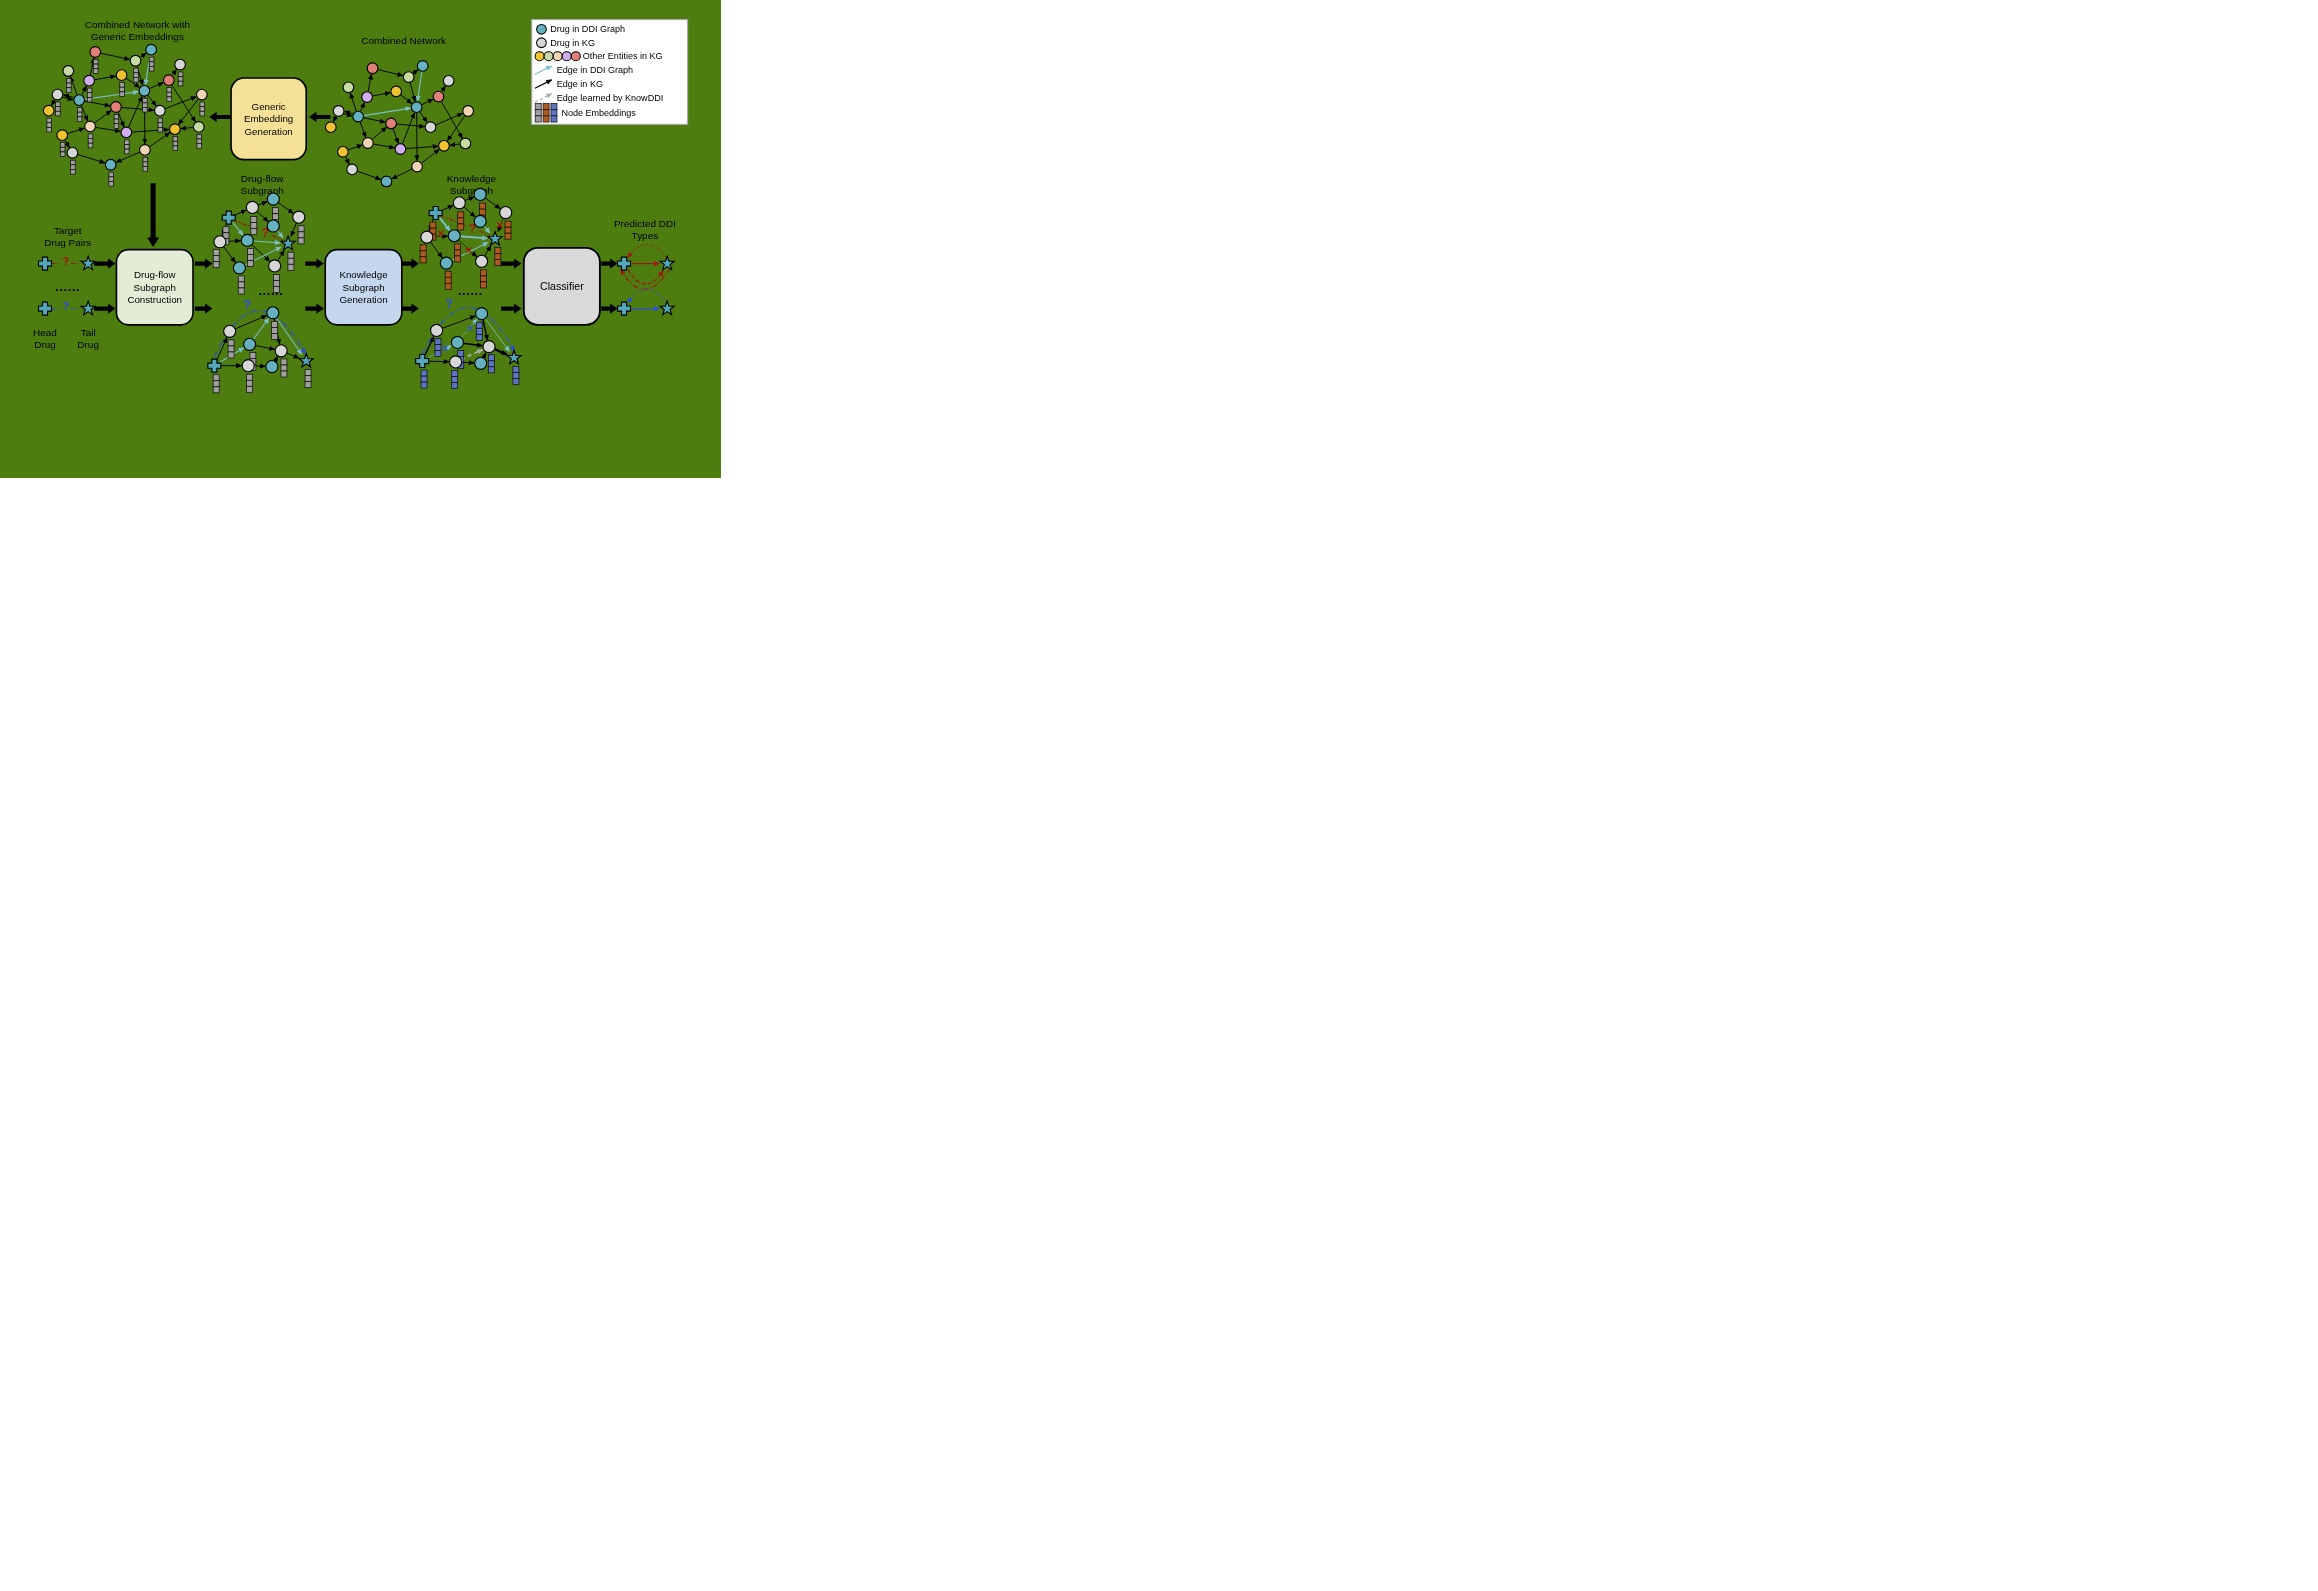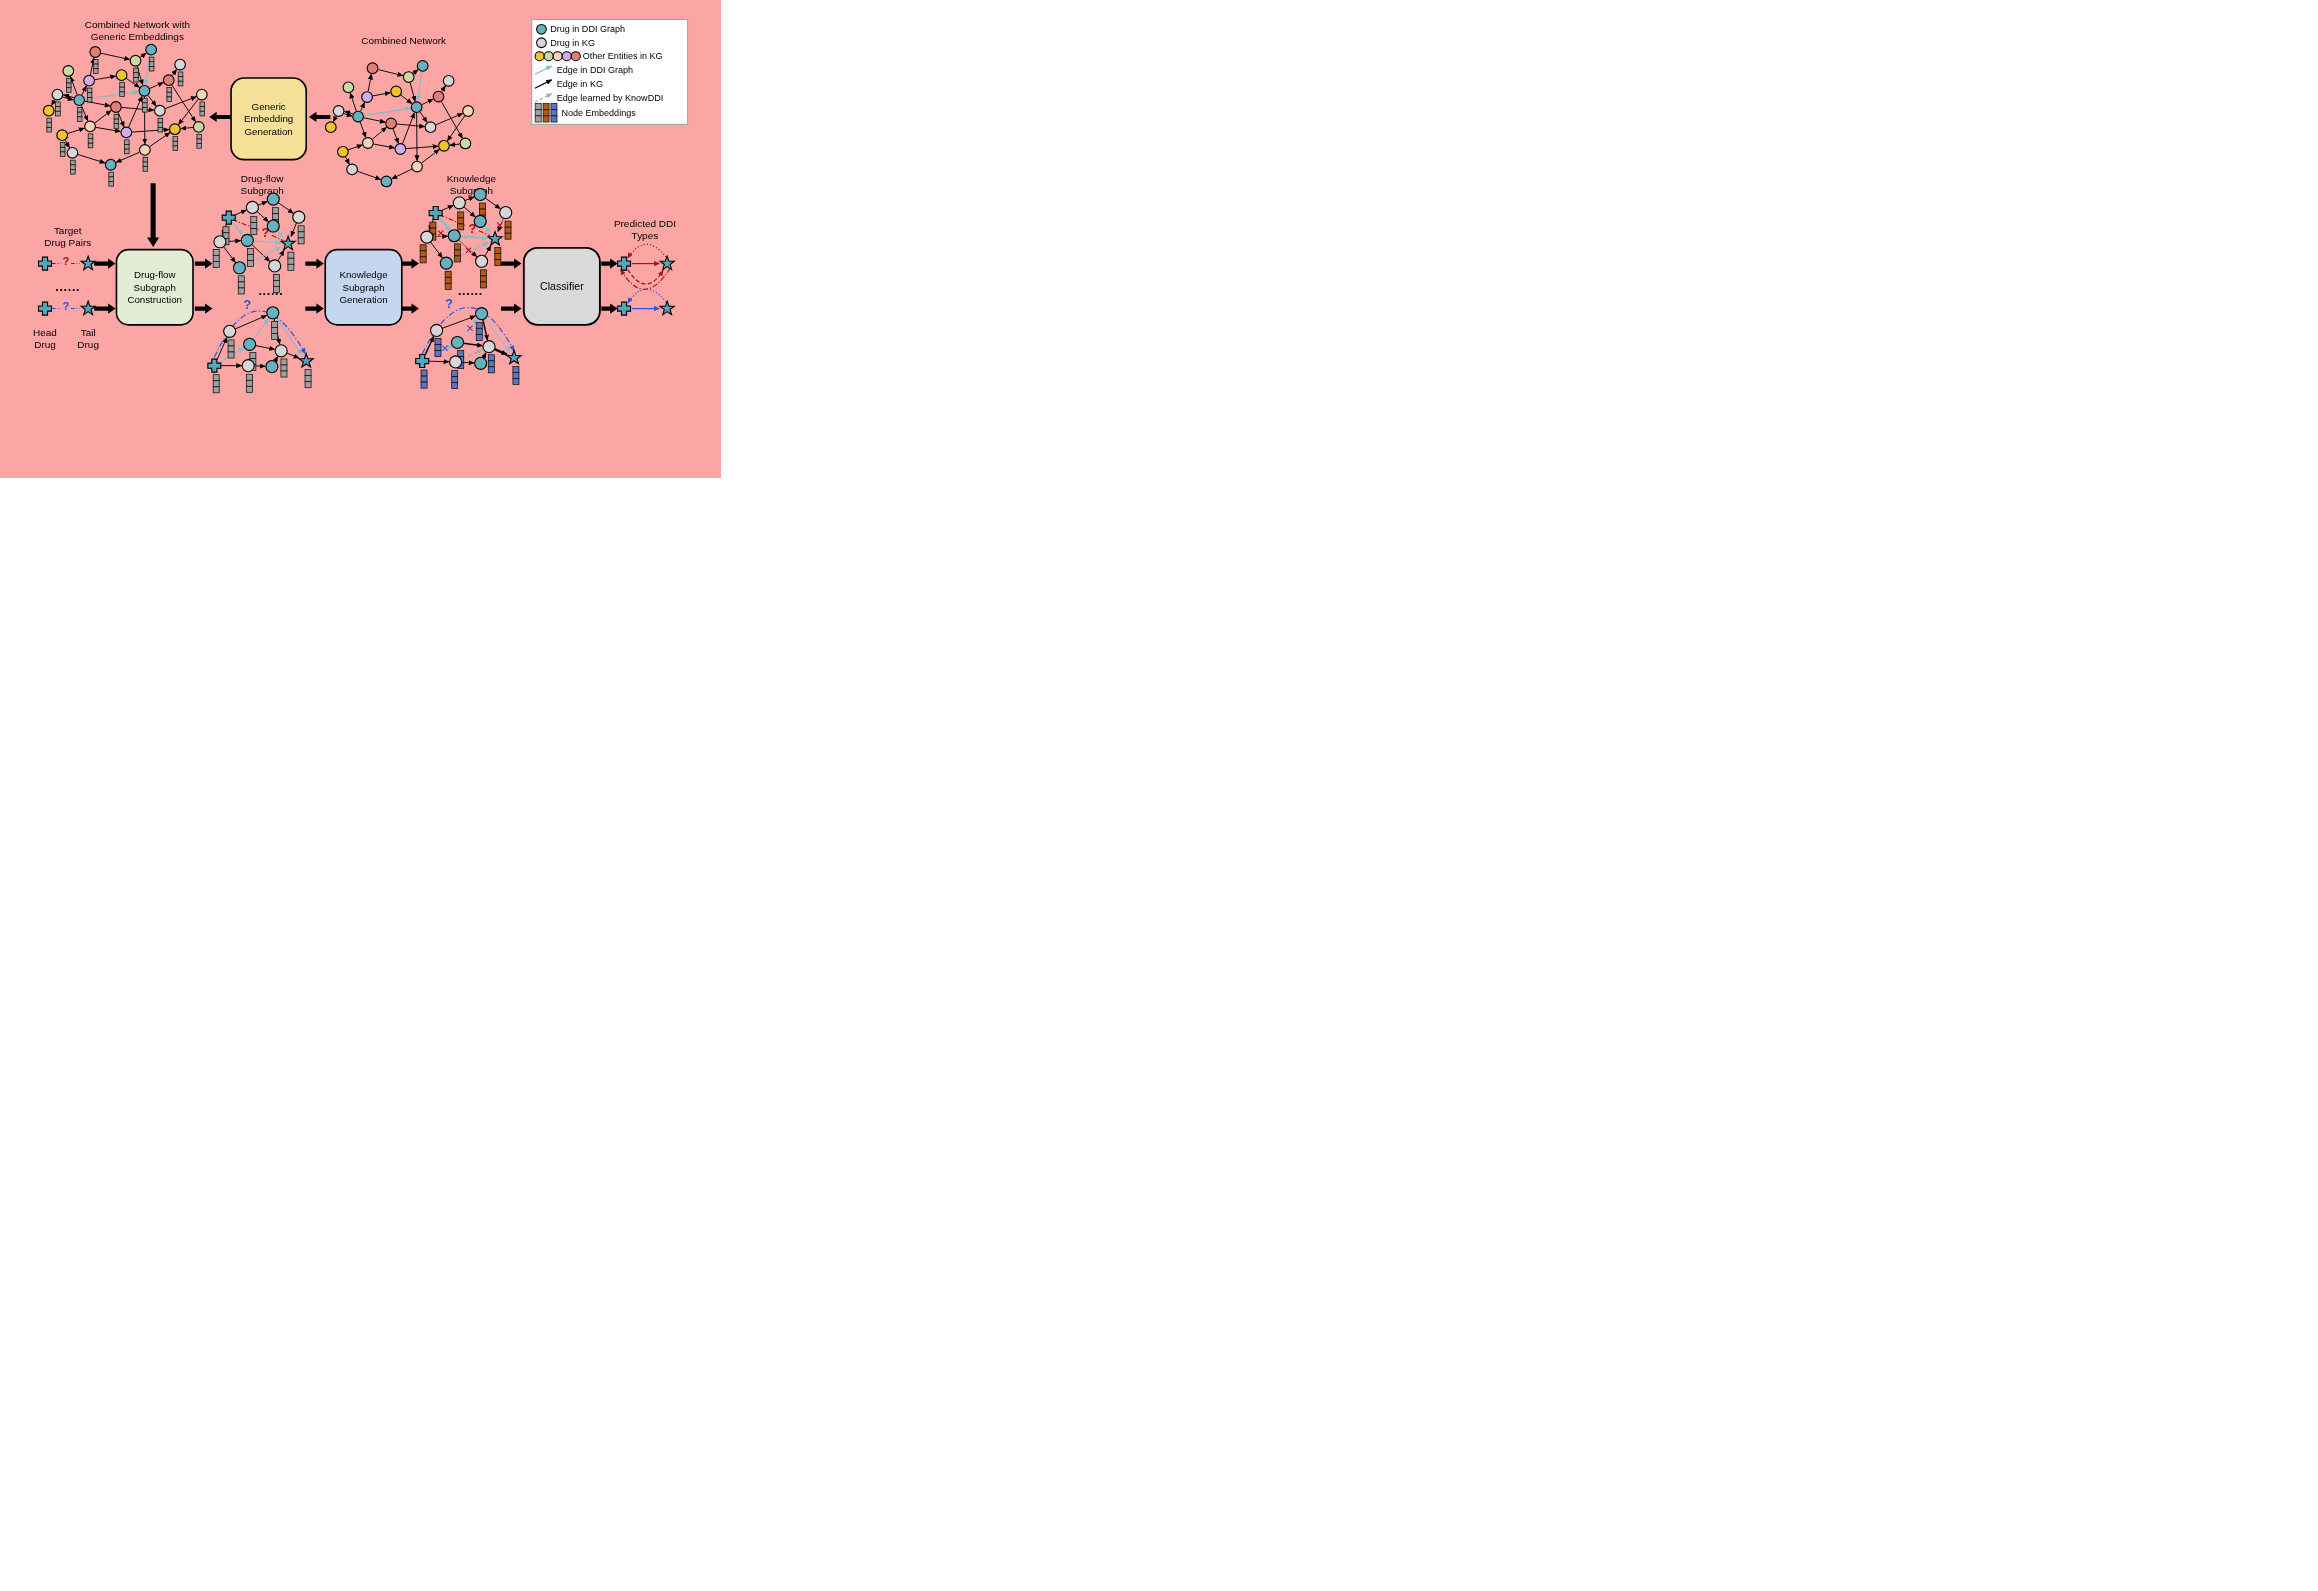--- a/index.html
+++ b/index.html
@@ -1,17 +1,17 @@
 <!DOCTYPE html>
 <html style="font-size:7.4px"><head>
 <meta charset="utf-8">
 <style>
   html,body{margin:0;padding:0;background:#ffffff;}
   body{font-family:"Liberation Sans","DejaVu Sans",sans-serif;}
-  #stage{position:relative;width:721px;height:478px;background:#fca5a5;overflow:hidden;}
+  #stage{position:relative;width:721px;height:478px;background:#4d7c0f;overflow:hidden;}
   svg text{font-family:"Liberation Sans","DejaVu Sans",sans-serif;}
 </style>
 </head>
 <body>
 
 <div id="stage">
   <svg id="diagram" width="721" height="478" viewBox="0 0 1554 1030" xmlns="http://www.w3.org/2000/svg">
       <defs>
         <marker id="mk-k" viewBox="0 0 14 12" refX="12.5" refY="6" markerWidth="13" markerHeight="11" orient="auto" markerUnits="userSpaceOnUse">
           <path d="M0 0 L14 6 L0 12 Z" fill="#000000"></path>

